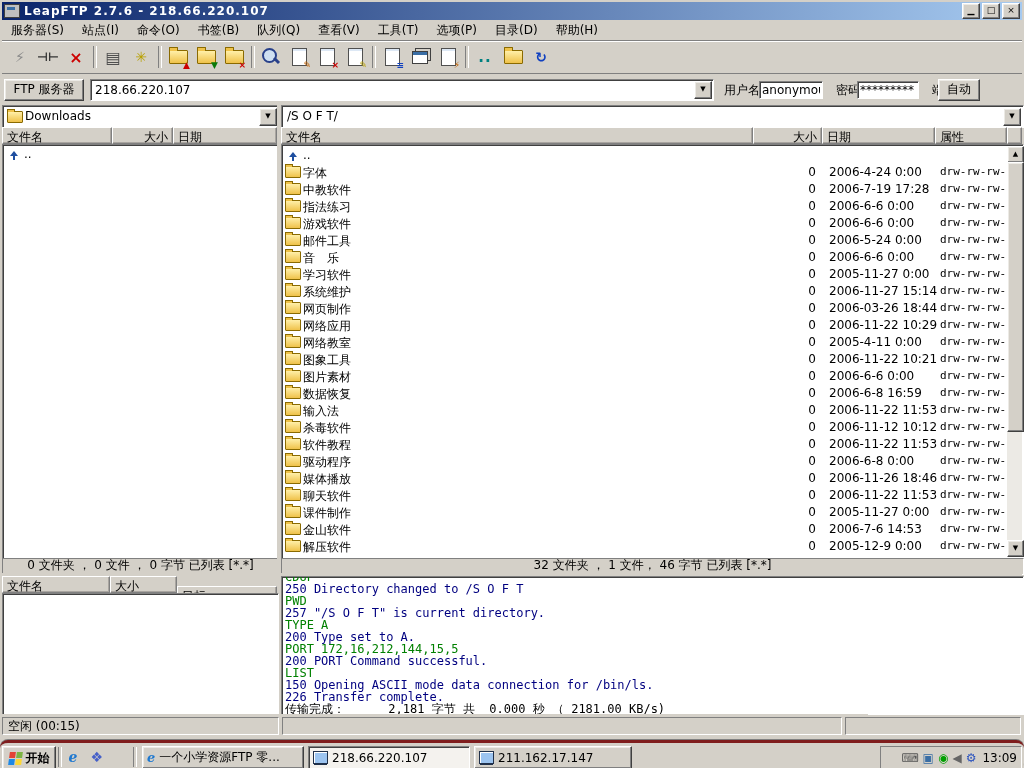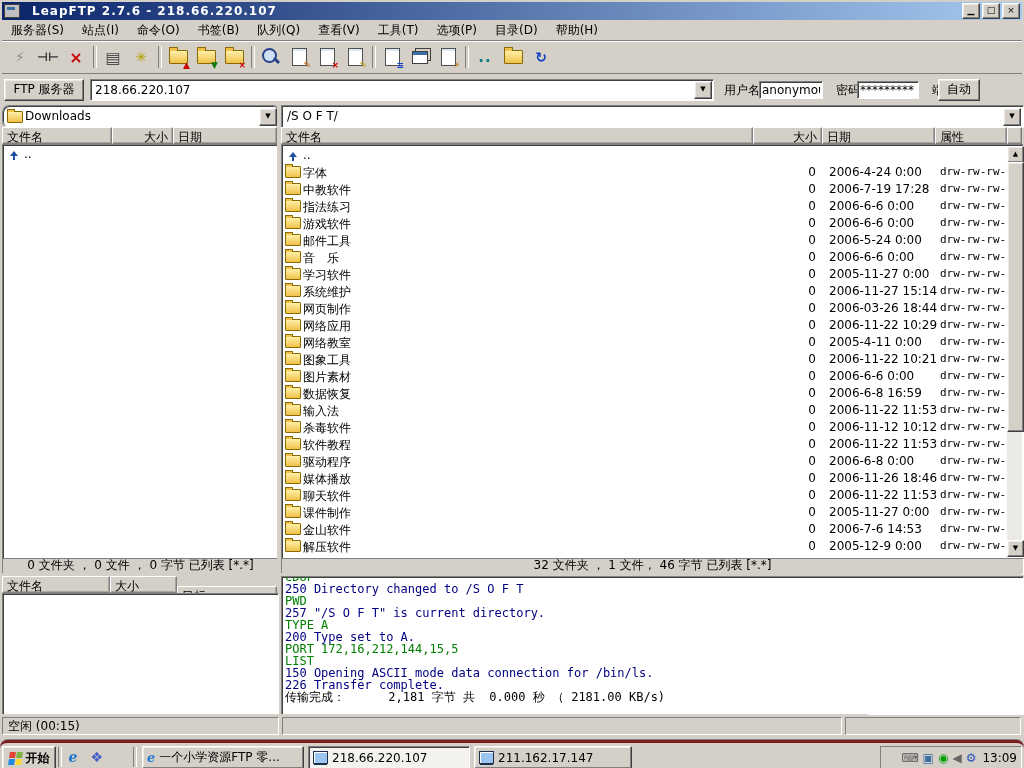--- a/index.html
+++ b/index.html
@@ -10,21 +10,21 @@
   .raised{background:#D4D0C8;border:1px solid;border-color:#FFFFFF #404040 #404040 #FFFFFF;
           box-shadow:inset -1px -1px 0 #808080, inset 1px 1px 0 #ECEAE5;}
   .inset{background:#FFF;border:1px solid;border-color:#808080 #FFFFFF #FFFFFF #808080;
          box-shadow:inset 1px 1px 0 #404040;}
   .sunkenbar{background:#D4D0C8;border:1px solid;border-color:#808080 #FFFFFF #FFFFFF #808080;}
   .hcell{background:#D4D0C8;border:1px solid;border-color:#FFFFFF #808080 #808080 #FFFFFF;
          box-shadow:inset -1px -1px 0 #A9A5A0;position:absolute;top:0;height:15px;
          padding:1px 4px 0 4px;box-sizing:border-box;white-space:nowrap;overflow:hidden;}
   
   .titlebar{left:2px;top:2px;width:1020px;height:18px;
-            background:linear-gradient(90deg,#0A246A,#A6CAF0);display:flex;align-items:center;gap:8px;}
+            background:linear-gradient(90deg,#0A246A,#A6CAF0);display:flex;align-items:center;}
   .appico{width:14px;height:12px;margin:0 4px 0 2px;background:#C0C0C0;
           border:1px solid #404040;position:relative;}
   .appico:after{content:"";position:absolute;left:2px;top:2px;width:8px;height:3px;background:#3A6EA5;}
   .wtitle{color:#FFF;font-weight:bold;font-size:12px;letter-spacing:1px;white-space:nowrap;}
   .winbtns{margin-left:auto;display:flex;gap:2px;padding-right:2px;}
   .wbtn{width:16px;height:14px;font-size:9px;line-height:12px;text-align:center;color:#000;}
   
   .menubar{left:2px;top:20px;width:1020px;height:20px;display:flex;align-items:center;
            border-bottom:1px solid #FFFFFF;}
   .mitem{padding:2px 9px;white-space:nowrap;}
@@ -317,21 +317,21 @@
   </span>
   <span class="cblabel abs" style="left:714px;top:6px;">用户名</span>
   <input class="cbinput abs" style="left: 757px; top: 5px; width: 64px;" readonly="" value="anonymous">
   <span class="cblabel abs" style="left:826px;top:6px;">密码</span>
   <input class="cbinput abs" style="left: 855px; top: 5px; width: 62px;" readonly="" value="*********">
   <span class="cblabel abs" style="left:922px;top:6px;">端口</span>
   <input class="cbinput abs" style="left: 950px; top: 5px; width: 28px;" readonly="" value="21">
   <span class="autobtn raised">自动</span>
 </div>
 
-<div class="abs dircombo inset" style="left:2px;top:105px;width:276px;border-radius:7px;">
+<div class="abs dircombo inset" style="left:2px;top:105px;width:276px;">
   <span class="fold-ico"></span>
   <span class="abs" style="left:22px;top:3px;">Downloads</span>
   <span class="combo-arrow raised" style="top:2px;right:2px;">▼</span>
 </div>
 <div class="abs dircombo inset" style="left:281px;top:105px;width:741px;">
   <span class="abs" style="left:5px;top:3px;">/S O F T/</span>
   <span class="combo-arrow raised" style="top:2px;right:2px;">▼</span>
 </div>
 
 <div class="abs" style="left:2px;top:127px;width:275px;height:17px;">
@@ -577,20 +577,21 @@
       <div class="logline command">PWD</div>
 
       <div class="logline response">257 "/S O F T" is current directory.</div>
 
       <div class="logline command">TYPE A</div>
 
       <div class="logline response">200 Type set to A.</div>
 
       <div class="logline command">PORT 172,16,212,144,15,5</div>
 
+      <div class="logline response">200 PORT Command successful.</div>
 
       <div class="logline command">LIST</div>
 
       <div class="logline response">150 Opening ASCII mode data connection for /bin/ls.</div>
 
       <div class="logline response">226 Transfer complete.</div>
 
       <div class="logline info">传输完成：      2,181 字节 共  0.000 秒 （ 2181.00 KB/s)</div>
     </div>
 </div>

